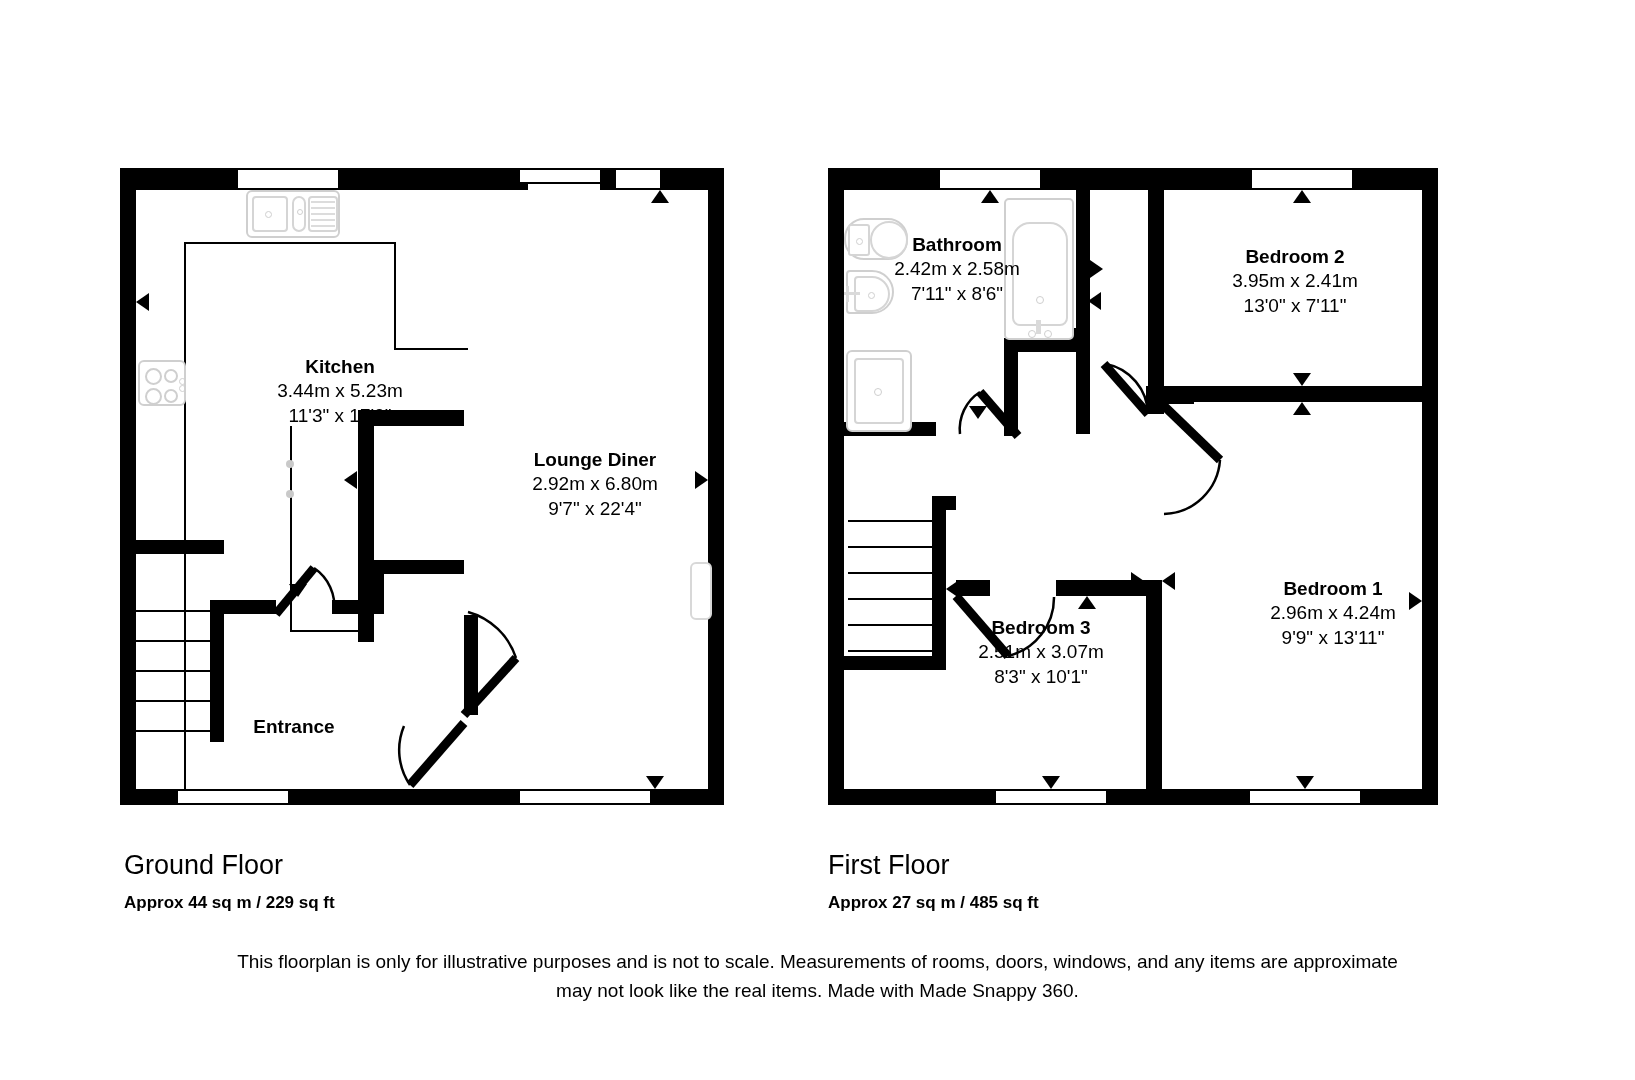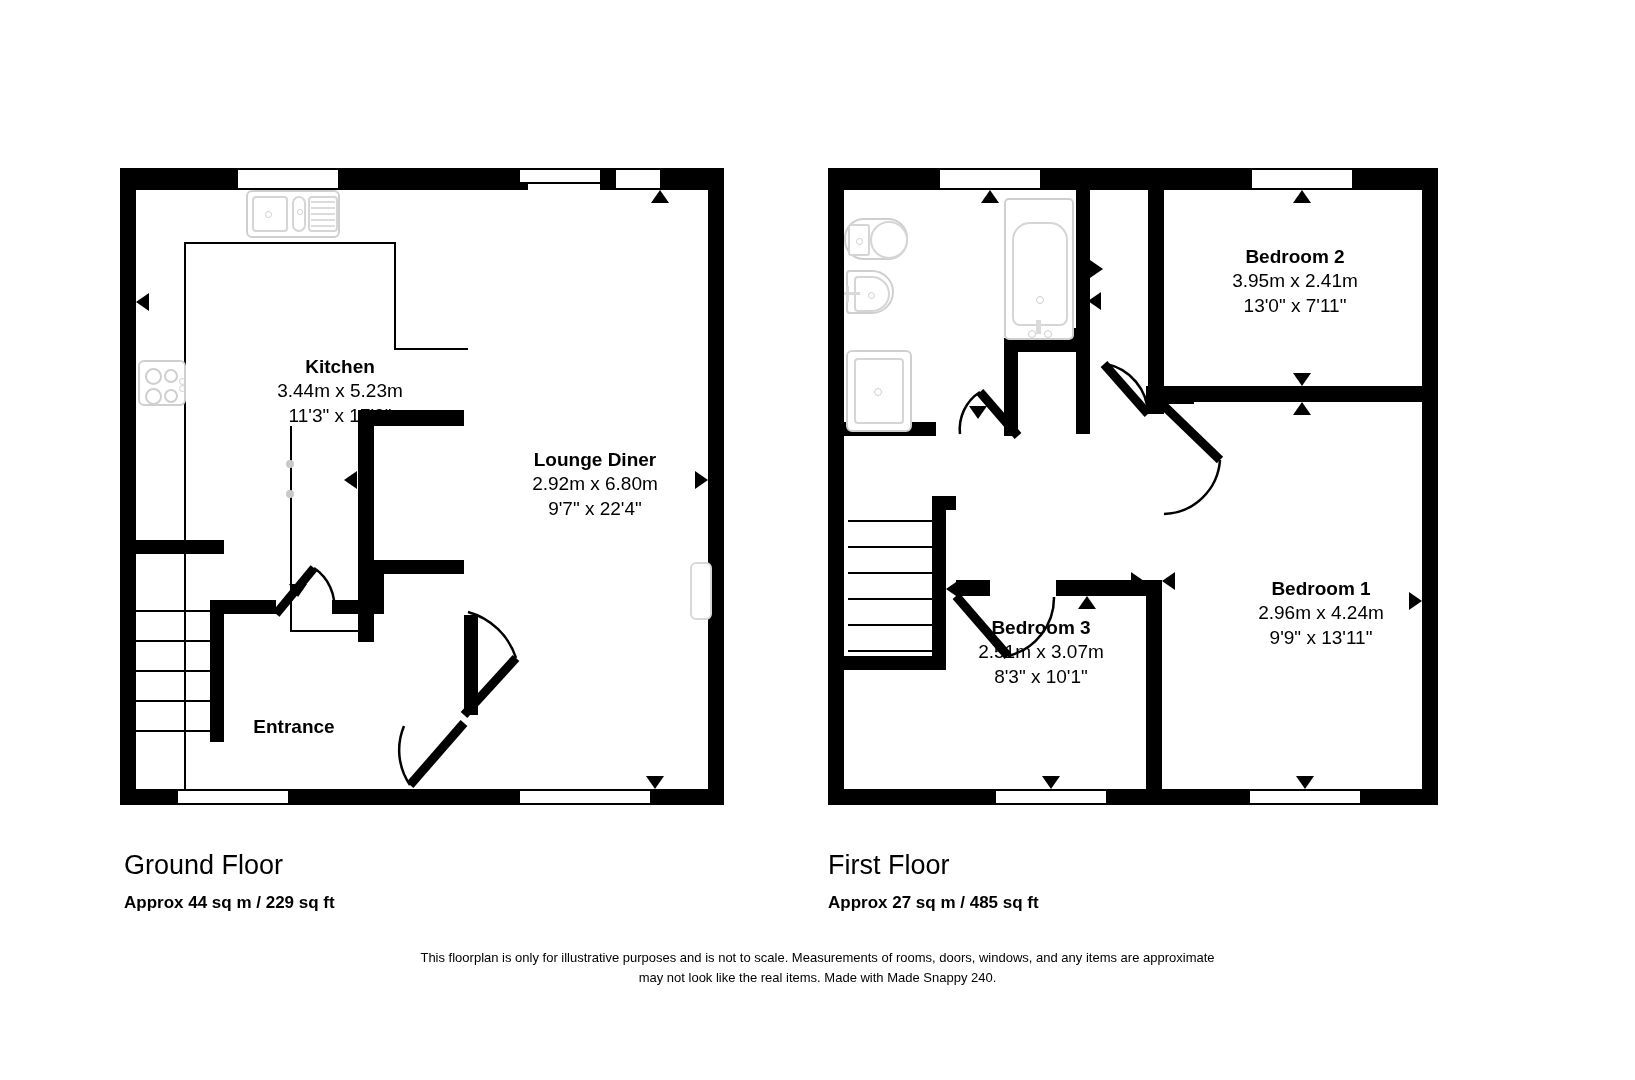--- a/index.html
+++ b/index.html
@@ -26,21 +26,21 @@
   .ar.lf{border-top:9px solid transparent;border-bottom:9px solid transparent;border-right:13px solid #000;}
   .ar.rt{border-top:9px solid transparent;border-bottom:9px solid transparent;border-left:13px solid #000;}
 
   .fix{position:absolute;border:2px solid #cfcfcf;border-radius:6px;background:#fff;box-sizing:border-box;}
   .fix2{position:absolute;border:2px solid #d5d5d5;border-radius:4px;background:#fff;box-sizing:border-box;}
 
   .cap{position:absolute;}
   .cap .t1{font-size:27px;line-height:1.1;}
   .cap .t2{font-size:17px;font-weight:bold;margin-top:12px;}
 
-  .disc{position:absolute;left:0;width:1635px;text-align:center;font-size:13px;line-height:1.5;}
+  .disc{position:absolute;left:0;width:1635px;text-align:center;font-size:19px;line-height:1.5;}
 
   svg{position:absolute;overflow:visible;}
 </style>
 </head>
 <body>
 
 <div class="hdr">
 </div>
 
 <div class="plan" style="left:120px;top:160px;width:620px;height:645px;">
@@ -243,28 +243,33 @@
     <div style="position:absolute;left:30px;top:96px;width:6px;height:6px;border:1.5px solid #cfcfcf;border-radius:50%;"></div>
     <div style="position:absolute;left:30px;top:120px;width:5px;height:14px;background:#dadada;"></div>
     <div style="position:absolute;left:22px;top:130px;width:6px;height:6px;border:1.5px solid #cfcfcf;border-radius:50%;"></div>
     <div style="position:absolute;left:38px;top:130px;width:6px;height:6px;border:1.5px solid #cfcfcf;border-radius:50%;"></div>
   </div>
   <div class="fix" style="left:18px;top:190px;width:66px;height:82px;">
     <div class="fix2" style="left:6px;top:6px;width:50px;height:66px;"></div>
     <div style="position:absolute;left:26px;top:36px;width:6px;height:6px;border:1.5px solid #cfcfcf;border-radius:50%;"></div>
   </div>
 
+  <div class="room-lbl" style="left:14px;top:73px;width:230px;">
+    <div class="nm">Bathroom</div>
+    <div class="dm">2.42m x 2.58m</div>
+    <div class="dm">7'11" x 8'6"</div>
+  </div>
 
   <div class="room-lbl" style="left:342px;top:85px;width:250px;">
     <div class="nm">Bedroom 2</div>
     <div class="dm">3.95m x 2.41m</div>
     <div class="dm">13'0" x 7'11"</div>
   </div>
 
-  <div class="room-lbl" style="left:368px;top:417px;width:250px;">
+  <div class="room-lbl" style="left:380px;top:417px;width:250px;">
     <div class="nm">Bedroom 1</div>
     <div class="dm">2.96m x 4.24m</div>
     <div class="dm">9'9" x 13'11"</div>
   </div>
 
   <div class="room-lbl" style="left:108px;top:456px;width:210px;">
     <div class="nm">Bedroom 3</div>
     <div class="dm">2.51m x 3.07m</div>
     <div class="dm">8'3" x 10'1"</div>
   </div>
@@ -275,14 +280,14 @@
   <div class="t2">Approx 44 sq m / 229 sq ft</div>
 </div>
 
 <div class="cap" style="left:828px;top:851px;">
   <div class="t1">First Floor</div>
   <div class="t2">Approx 27 sq m / 485 sq ft</div>
 </div>
 
 <div class="disc" style="top:948px;">
   <div>This floorplan is only for illustrative purposes and is not to scale. Measurements of rooms, doors, windows, and any items are approximate</div>
-  <div>may not look like the real items. Made with Made Snappy 240.</div>
+  <div>may not look like the real items. Made with Made Snappy 360.</div>
 </div>
 
 </body></html>

